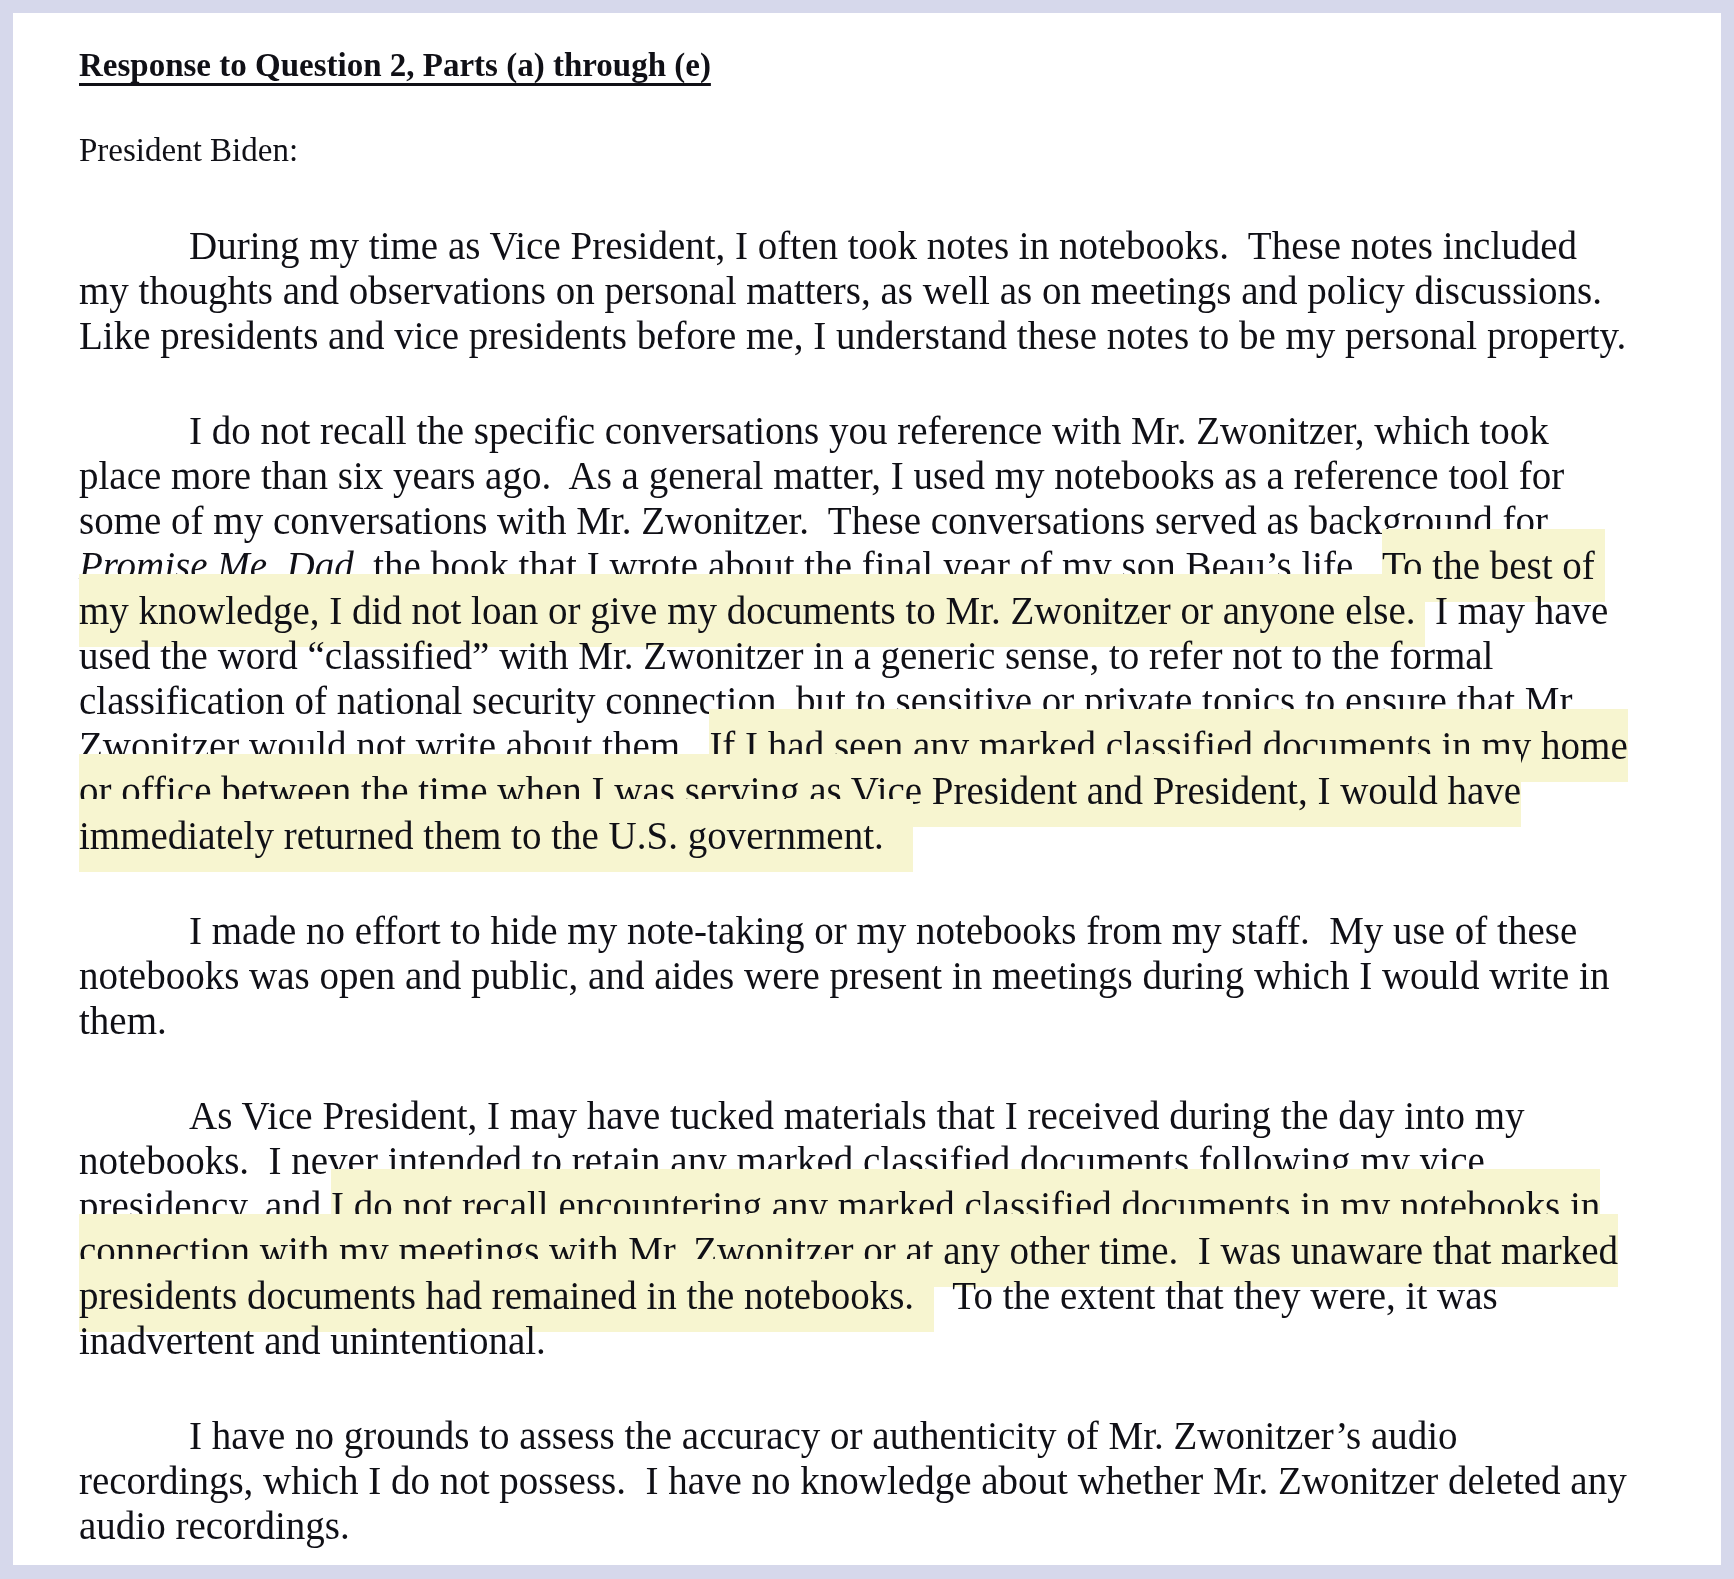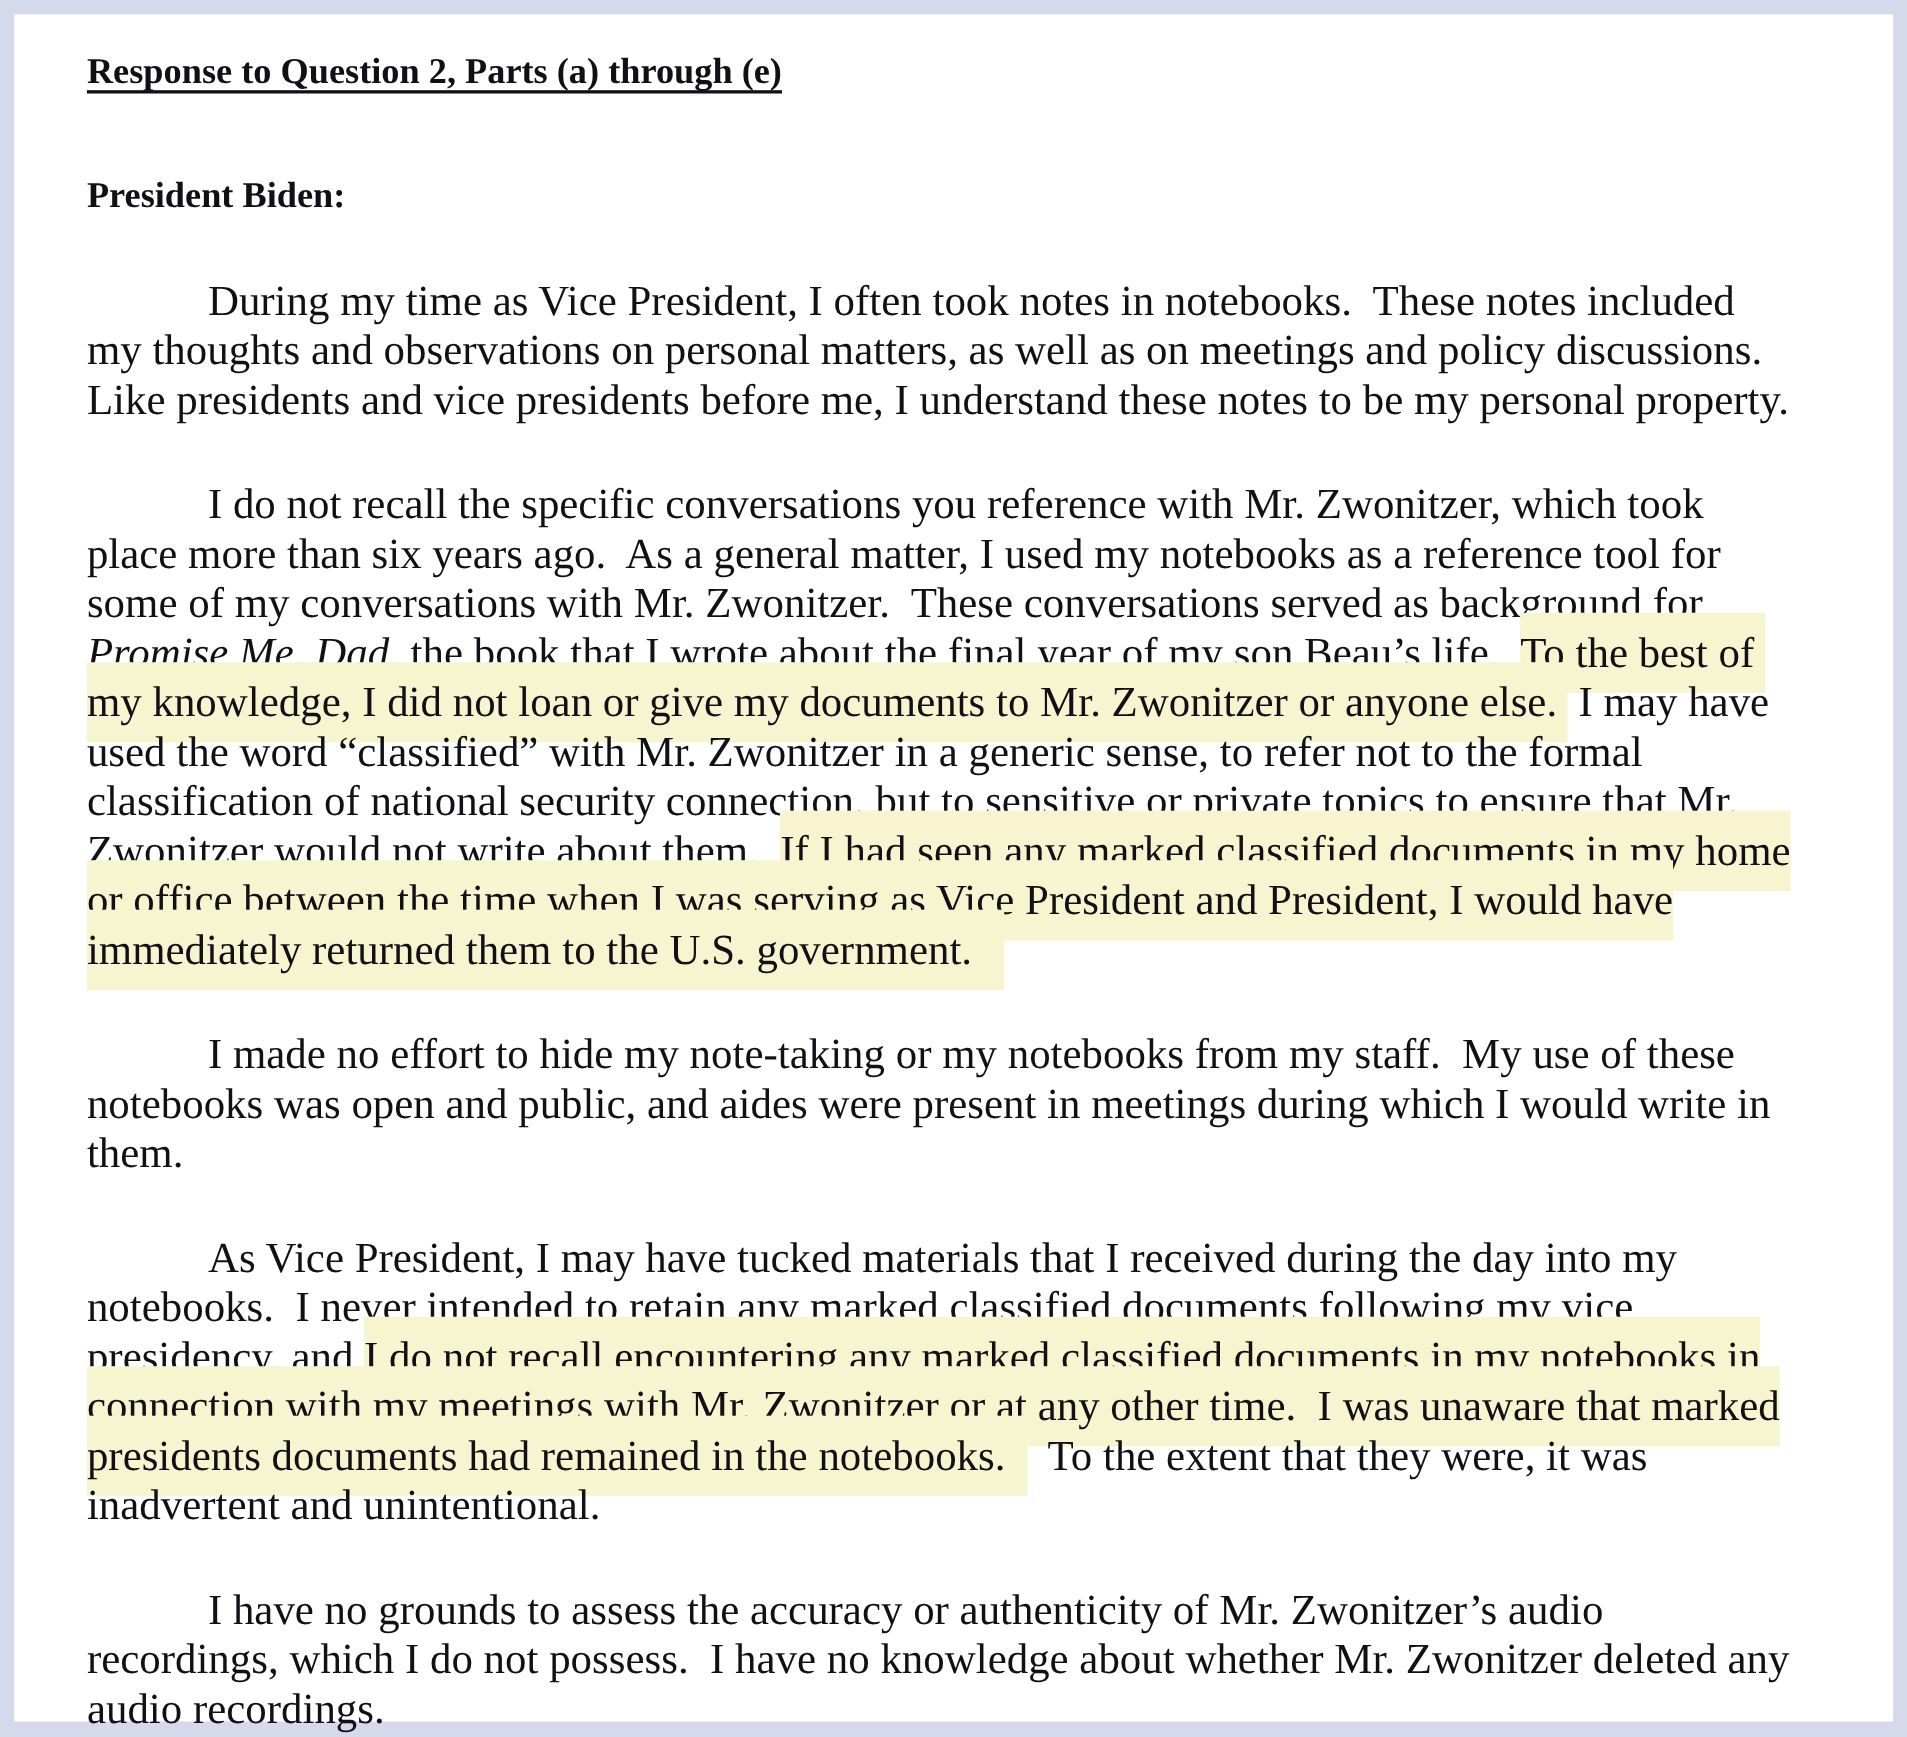--- a/index.html
+++ b/index.html
@@ -28,29 +28,29 @@
     background: var(--paper, #ffffff);
     color: #101016;
   }
   .doc {
     padding: 30px 40px 0 66px;
   }
   .doc-title {
     font-size: 33px;
     font-weight: bold;
     line-height: 45px;
-    margin: 0 0 68px 0;
+    margin: 0 0 40px 0;
     text-decoration: underline;
     text-decoration-thickness: 3px;
     text-underline-offset: 7px;
     white-space: pre;
   }
   .doc-heading {
     font-size: 33px;
-    font-weight: bold;
+    font-weight: normal;
     line-height: 45px;
     margin: 0 0 50px 0;
     white-space: pre;
   }
   .paragraph {
     margin: 0 0 50px 0;
   }
   .line {
     font-size: 39px;
     line-height: 45px;

